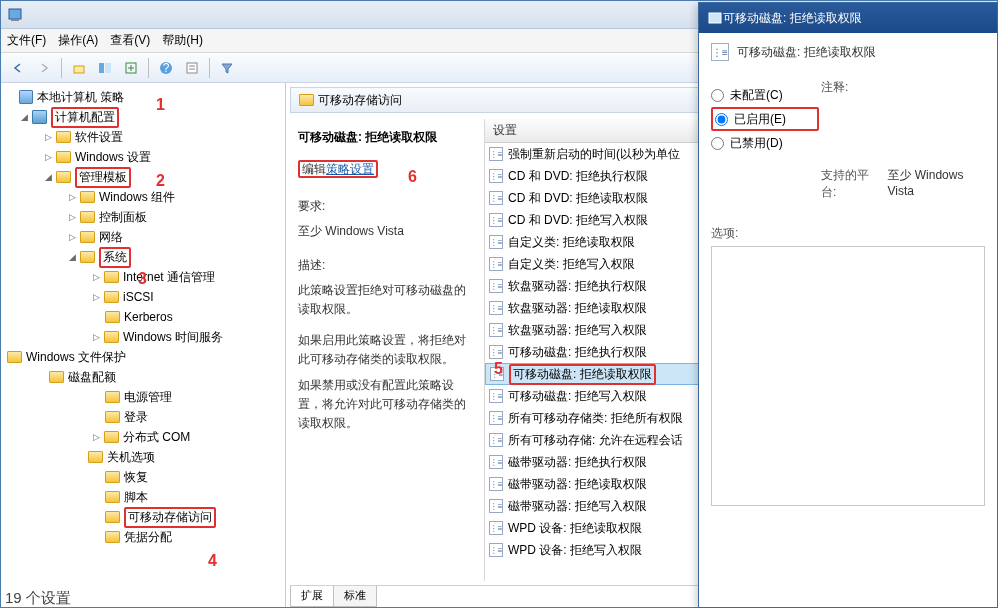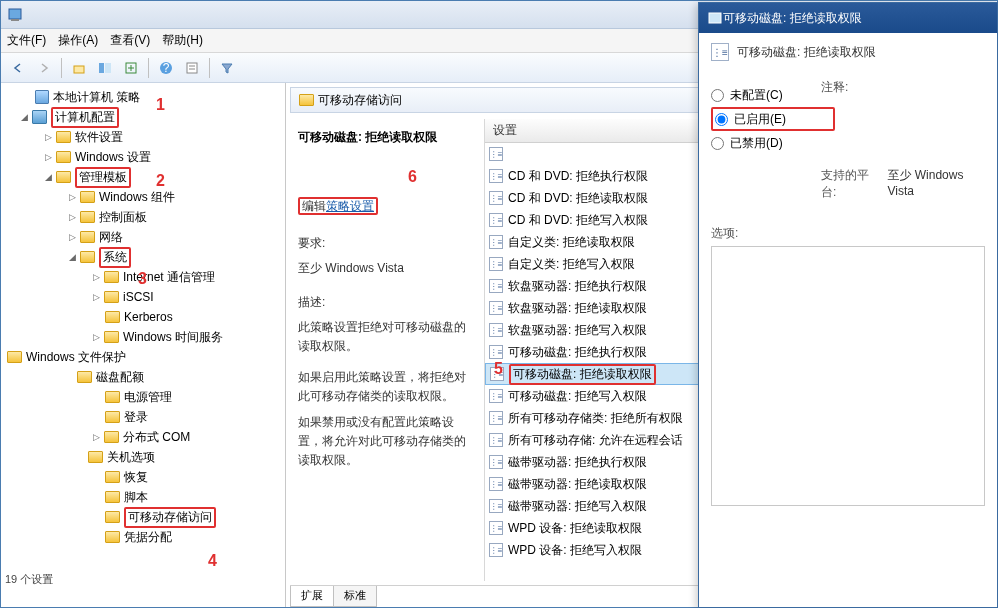--- a/index.html
+++ b/index.html
@@ -29,32 +29,32 @@
 .comp-icon { width: 15px; height: 14px; display: inline-block; margin-right: 4px; background: linear-gradient(#aad4f5,#5a9fd4); border: 1px solid #3a7aa8; border-radius: 1px; }
 .book-icon { width: 14px; height: 14px; display: inline-block; margin-right: 4px; background: linear-gradient(#b0d8ff,#6aa8e0); border: 1px solid #4a7cb0; border-radius: 1px; }
 .redbox { border: 2px solid #e03030; border-radius: 2px; padding: 0 2px; }
 .anno { position: absolute; color: #e03030; font-weight: bold; font-size: 16px; }
 
 .right-pane { flex: 1; display: flex; flex-direction: column; }
 .path-bar { height: 26px; background: linear-gradient(#f8fbfe,#e8eef7); border-bottom: 1px solid #c8d4e4; display: flex; align-items: center; padding: 0 8px; margin: 4px 4px 0 4px; border: 1px solid #c8d4e4; }
 .split { flex: 1; display: flex; margin: 6px 4px 4px 4px; overflow: hidden; }
 .detail-pane { width: 195px; padding: 10px 8px; border-right: 1px solid #d8d8d8; }
 .detail-pane h4 { font-size: 12px; font-weight: bold; margin-bottom: 14px; }
-.detail-pane .link { color: #1a5caa; text-decoration: underline; cursor: pointer; display: inline-block; margin-top: 37px; }
+.detail-pane .link { color: #1a5caa; text-decoration: underline; cursor: pointer; display: inline-block; }
 .detail-pane p { margin: 6px 0; line-height: 1.6; color: #333; }
 .list-pane { flex: 1; overflow-y: auto; }
 .list-header { height: 24px; background: linear-gradient(#fdfdfd,#eaeaea); border-bottom: 1px solid #d0d0d0; display: flex; align-items: center; padding: 0 8px; font-weight: normal; color: #333; }
 .list-item { height: 22px; display: flex; align-items: center; padding: 0 4px; cursor: default; }
 .list-item.selected { background: #cde6f7; border: 1px solid #7ab6e8; }
 .policy-icon { width: 14px; height: 14px; margin-right: 5px; display: inline-flex; align-items: center; justify-content: center; border: 1px solid #98a8c0; background: #fff; font-size: 8px; color: #4a6a9a; }
 .tabs { height: 22px; display: flex; margin: 0 4px; border-top: 1px solid #d0d0d0; }
 .tab { padding: 2px 10px; border: 1px solid #c0c0c0; border-top: none; background: #f5f5f5; margin-right: -1px; cursor: default; font-size: 11px; }
 .tab.active { background: #fff; }
 
-.status-bar { position: absolute; left: 4px; bottom: 17px; height: 18px; font-size: 11px; color: #444; }
+.status-bar { position: absolute; left: 4px; bottom: 0; height: 18px; font-size: 15px; color: #444; }
 
 
 .dialog-window { left: 698px; top: 2px; width: 300px; height: 606px; border: 1px solid #3a6aa0; background: #fff; z-index: 10; box-shadow: -2px 2px 8px rgba(0,0,0,0.2); }
 .dlg-titlebar { height: 30px; background: linear-gradient(#2a5a9a,#1a4a8a); display: flex; align-items: center; color: #fff; padding: 0 8px; }
 .dlg-titlebar .title { flex: 1; }
 .dlg-body { padding: 10px 12px; }
 .dlg-subtitle { display: flex; align-items: center; margin-bottom: 18px; color: #333; }
 .radio-group { margin: 4px 0; }
 .radio-row { display: flex; align-items: center; height: 24px; }
 .radio-row input { margin-right: 6px; }
@@ -139,21 +139,21 @@
     <div class="tbtn">
         <svg width="14" height="14">
           <path d="M2 3h10L8 8v4l-2-1V8z" fill="#8aa8d0" stroke="#4a7cb0"></path>
         </svg>
       </div>
   </div>
 
   <div class="content">
 
     <div class="tree-pane">
-      <div class="tree-node" style="padding-left:21px">
+      <div class="tree-node" style="padding-left:5px">
           <span class="expander"></span>
           <span class="book-icon"></span>
           <span>本地计算机 策略</span>
         </div>
       <div class="tree-node" style="padding-left:18px">
           <span class="expander">◢</span>
           <span class="comp-icon"></span>
           <span class="redbox">计算机配置</span>
         </div>
       <div class="tree-node" style="padding-left:42px">
@@ -207,21 +207,21 @@
         </div>
       <div class="tree-node" style="padding-left:90px">
           <span class="expander">▷</span>
           <span class="folder-icon"></span>
           <span>Windows 时间服务</span>
         </div>
       <div class="tree-node" style="">
           <span class="folder-icon"></span>
           <span>Windows 文件保护</span>
         </div>
-      <div class="tree-node" style="padding-left:76px">
+      <div class="tree-node" style="padding-left:48px">
           <span class="folder-icon"></span>
           <span>磁盘配额</span>
         </div>
       <div class="tree-node" style="padding-left:104px">
           <span class="folder-icon"></span>
           <span>电源管理</span>
         </div>
       <div class="tree-node" style="padding-left:104px">
           <span class="folder-icon"></span>
           <span>登录</span>
@@ -267,20 +267,21 @@
           <p style="margin-top:14px">描述:</p>
           <p>此策略设置拒绝对可移动磁盘的读取权限。</p>
           <p style="margin-top:12px">如果启用此策略设置，将拒绝对此可移动存储类的读取权限。</p>
           <p style="margin-top:0">如果禁用或没有配置此策略设置，将允许对此可移动存储类的读取权限。</p>
         </div>
         <div class="list-pane">
           <div class="list-header">设置</div>
           <div id="list-items">
               <div class="list-item">
                 <span class="policy-icon">⋮≡</span>
+                <span>强制重新启动的时间(以秒为单位</span>
               </div>
               <div class="list-item">
                 <span class="policy-icon">⋮≡</span>
                 <span>CD 和 DVD: 拒绝执行权限</span>
               </div>
               <div class="list-item">
                 <span class="policy-icon">⋮≡</span>
                 <span>CD 和 DVD: 拒绝读取权限</span>
               </div>
               <div class="list-item">
@@ -372,21 +373,21 @@
     <div class="dlg-subtitle">
       <span style="width:18px;height:18px;border:1px solid #a0b0c8;display:inline-flex;align-items:center;justify-content:center;margin-right:8px;font-size:10px;color:#4a6a9a">⋮≡</span>
       <span>可移动磁盘: 拒绝读取权限</span>
     </div>
     <div class="dlg-row">
       <div class="dlg-left radio-group">
         <div class="radio-row">
             <input type="radio" name="cfg" style="">
             <span>未配置(C)</span>
           </div>
-        <div class="radio-row redbox" style="width:124px">
+        <div class="radio-row redbox" style="width:108px">
             <input type="radio" name="cfg" checked="" style="">
             <span>已启用(E)</span>
           </div>
         <div class="radio-row">
             <input type="radio" name="cfg" style="">
             <span>已禁用(D)</span>
           </div>
       </div>
       <div style="flex:1">
         <span class="field-label">注释:</span>

